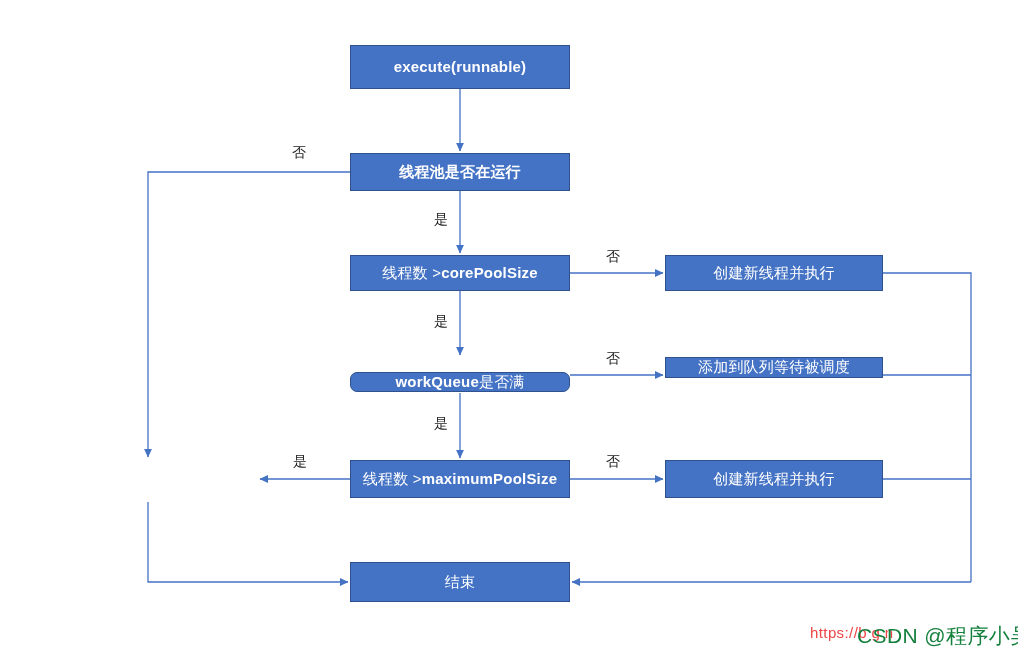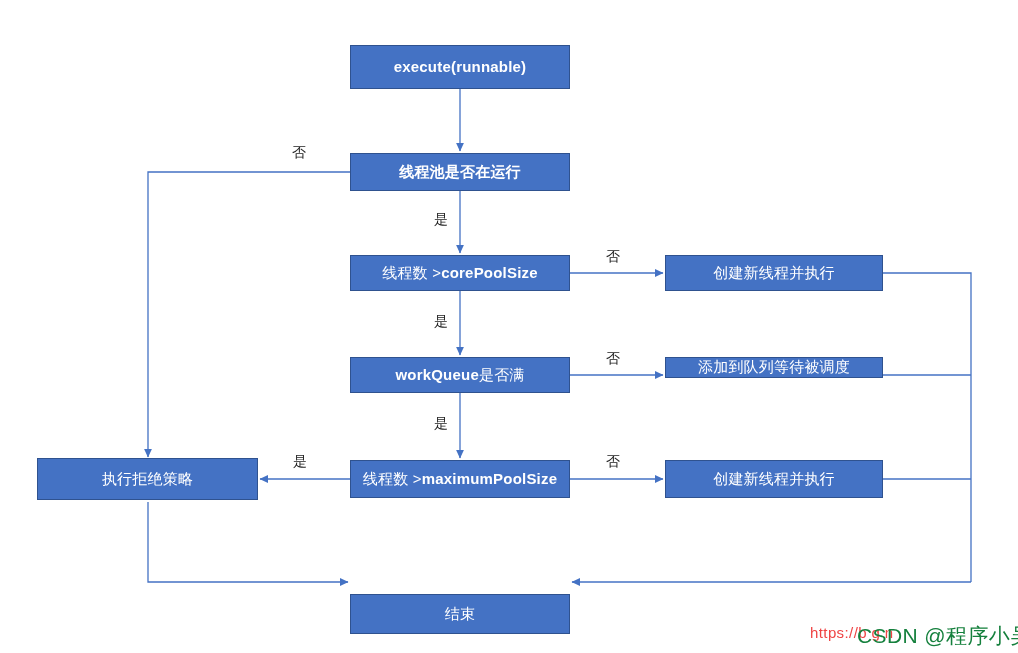--- a/index.html
+++ b/index.html
@@ -112,21 +112,21 @@
 
   <div class="node" style="left:350px; top:153px; width:220px; height:38px;font-weight:bold;">
     <span>线程池是否在运行</span>
   </div>
 
   <div class="node" style="left:350px; top:255px; width:220px; height:36px;">
     <span>线程数 &gt; </span>
       <span class="mono-part">corePoolSize</span>
   </div>
 
-  <div class="node" style="left:350px; top:357px; width:220px; height:36px;">
+  <div class="node" style="left:350px; top:372px; width:220px; height:20px;border-radius:7px;">
     <span class="mono-part">workQueue</span>
       <span>是否满</span>
   </div>
 
   <div class="node" style="left:350px; top:460px; width:220px; height:38px;">
     <span>线程数 &gt; </span>
       <span class="mono-part">maximumPoolSize</span>
   </div>
 
   <div class="node" style="left:665px; top:255px; width:218px; height:36px;">
@@ -134,25 +134,22 @@
   </div>
 
   <div class="node" style="left:665px; top:357px; width:218px; height:21px;">
     <span>添加到队列等待被调度</span>
   </div>
 
   <div class="node" style="left:665px; top:460px; width:218px; height:38px;">
     <span>创建新线程并执行</span>
   </div>
 
-  <div class="node" style="left:37px; top:458px; width:221px; height:42px;">
-    <span>执行拒绝策略</span>
-  </div>
 
-  <div class="node" style="left:350px; top:562px; width:220px; height:40px;margin-top:32px;">
+  <div class="node" style="left:350px; top:562px; width:220px; height:40px;">
     <span>结束</span>
   </div>
 
   <div class="edge-label" style="left:292px; top:145px;">否</div>
   <div class="edge-label" style="left:434px; top:212px;">是</div>
 
   <div class="edge-label" style="left:606px; top:249px;">否</div>
   <div class="edge-label" style="left:434px; top:314px;">是</div>
 
   <div class="edge-label" style="left:606px; top:351px;">否</div>

